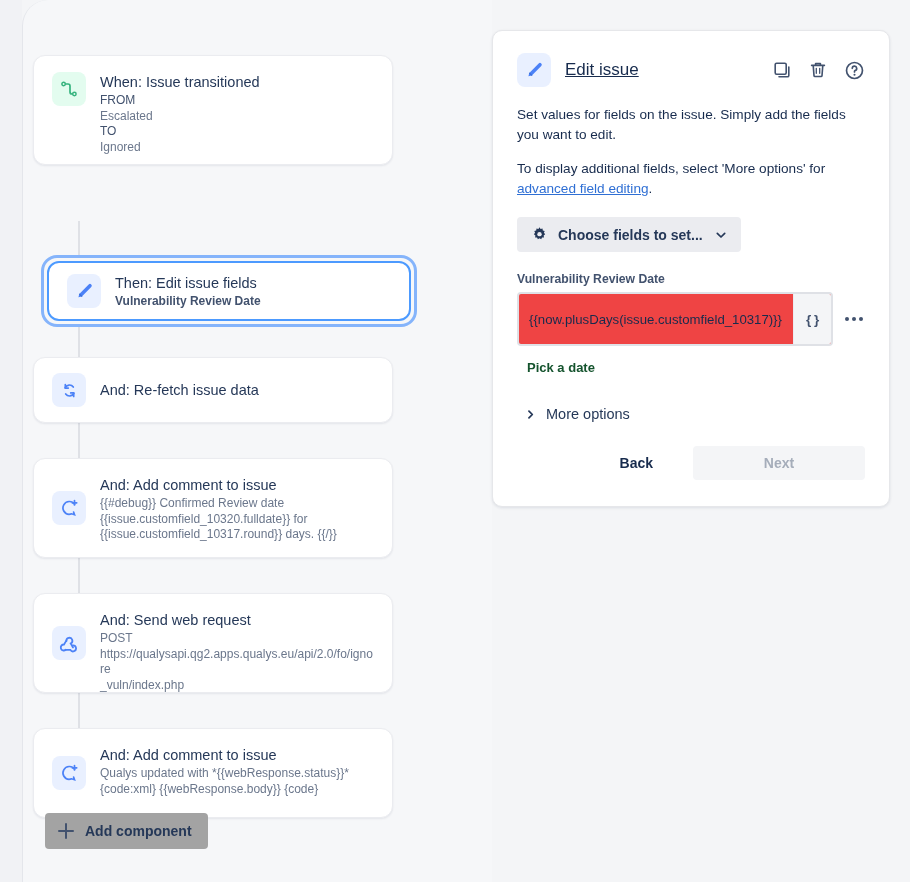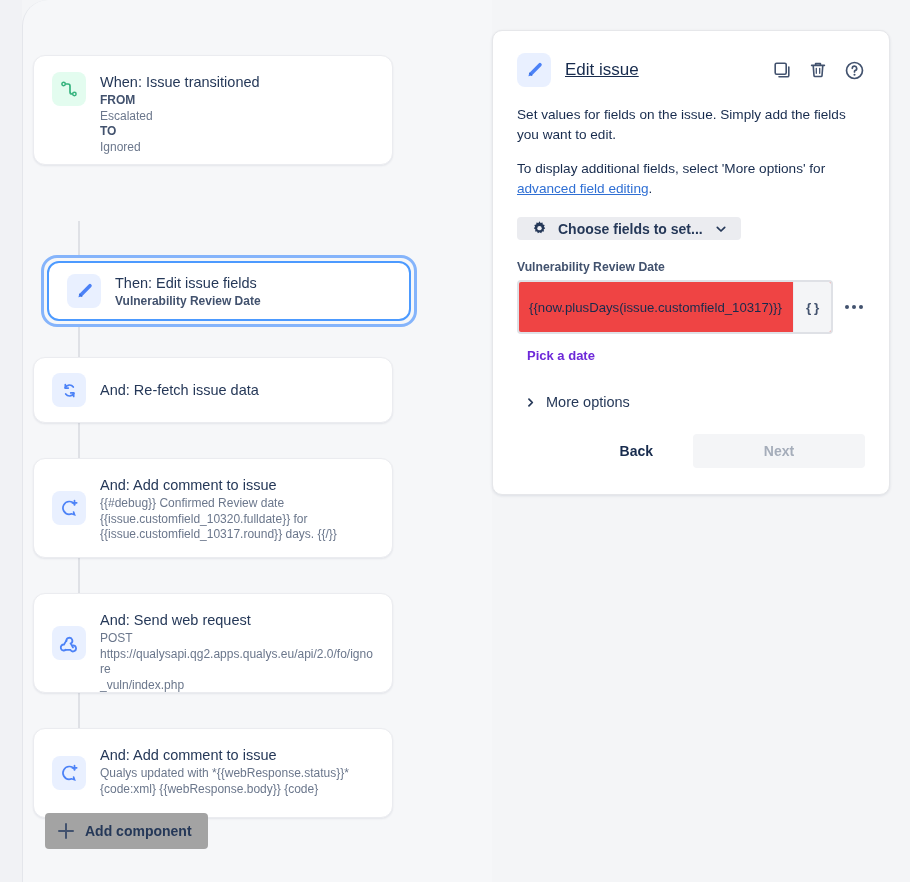--- a/index.html
+++ b/index.html
@@ -65,21 +65,21 @@
     margin-bottom: 2px;
     font-weight: 400;
   }
   .card-sub {
     font-size: 12px;
     color: #6b778c;
     line-height: 15.5px;
     word-break: break-word;
   }
   .card-sub.bold { font-weight: 700; color: #42526e; }
-  .card-sub .lbl { font-weight: 700; color: #42526e; display: block; }
+  .card-sub .lbl { font-weight: 400; color: #42526e; display: block; }
 
   
   .selected-wrap {
     position: relative;
     border: 3px solid #85b4fb;
     border-radius: 16px;
     padding: 3px;
     background: #f6f7f9;
     width: 376px;
     margin-left: -8px;
@@ -150,21 +150,21 @@
     font-size: 13.6px; line-height: 20px; color: #172b4d;
     margin: 0 0 14px 0;
   }
   .p-link {
     color: #2f6fd4; text-decoration: underline; cursor: pointer;
   }
 
   #choose-fields {
     display: inline-flex; align-items: center;
     background: #ebecf0; border: none; border-radius: 4px;
-    padding: 3px 14px; margin: 4px 0 20px 0; cursor: pointer;
+    padding: 9px 14px; margin: 4px 0 20px 0; cursor: pointer;
     font-family: "Liberation Sans", sans-serif;
   }
   #choose-fields .gear { margin-right: 10px; display: flex; }
   #choose-fields .lbl { font-size: 14px; font-weight: 700; color: #253858; }
   #choose-fields .chev { margin-left: 12px; display: flex; }
 
   .field-label {
     font-size: 12.2px; font-weight: 700; color: #42526e;
     margin-bottom: 6px;
   }
@@ -194,21 +194,21 @@
   .more-dots {
     margin-left: 12px; cursor: pointer;
     display: flex; align-items: center; gap: 3px;
   }
   .more-dots span {
     width: 4px; height: 4px; border-radius: 50%; background: #42526e;
     display: block;
   }
   #pick-date {
     display: inline-block;
-    font-size: 13px; font-weight: 700; color: #6d28d9;
+    font-size: 13px; font-weight: 700; color: #14532d;
     margin: 14px 0 0 10px; cursor: pointer;
   }
   #more-options {
     display: flex; align-items: center;
     margin: 30px 0 0 8px; cursor: pointer;
   }
   #more-options .chev-r { margin-right: 10px; display: flex; }
   #more-options .lbl { font-size: 14.5px; color: #253858; }
 
   .footer-row {

